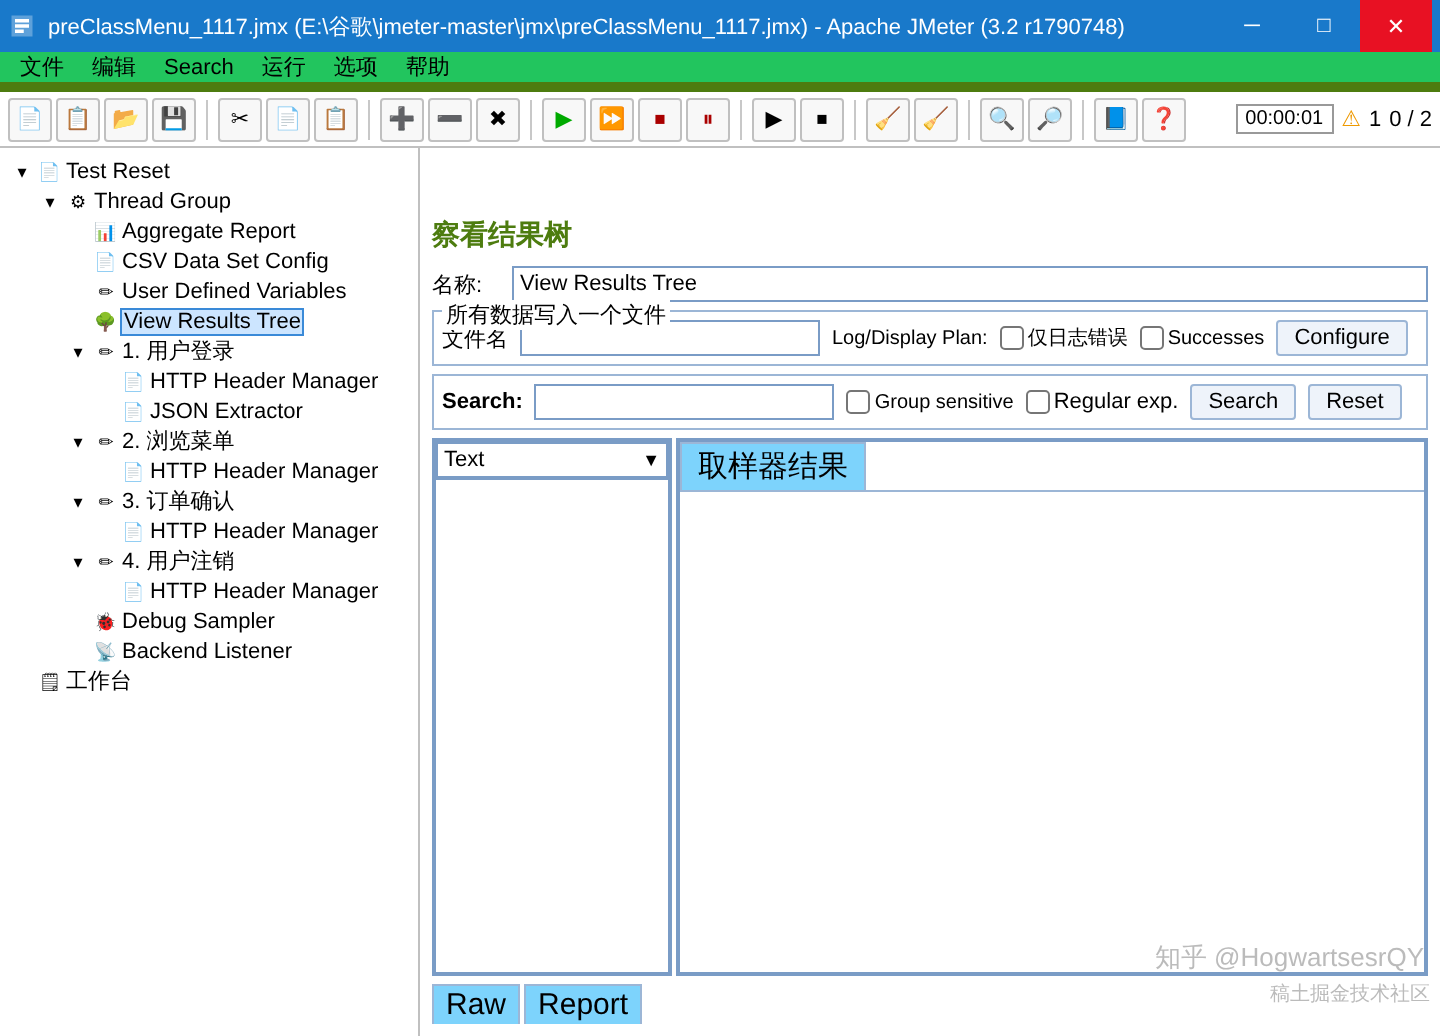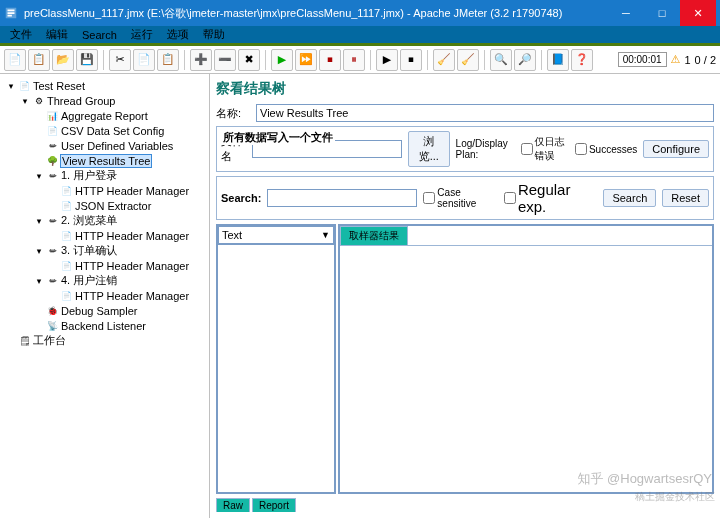--- a/index.html
+++ b/index.html
@@ -3,50 +3,50 @@
 <meta charset="utf-8">
 <style>
 * { box-sizing: border-box; margin: 0; padding: 0; font-family: "Microsoft YaHei", Tahoma, sans-serif; font-size: 11px; }
 body { width: 720px; height: 518px; background: #f0f0f0; overflow: hidden; }
 .titlebar { height: 26px; background: #1979ca; color: #fff; display: flex; align-items: center; padding: 0 4px; }
 .titlebar .icon { width: 14px; height: 14px; margin-right: 6px; }
 .titlebar .title { flex: 1; font-size: 11px; white-space: nowrap; overflow: hidden; }
 .winbtns { display: flex; }
 .winbtn { width: 36px; height: 26px; display: flex; align-items: center; justify-content: center; color: #fff; }
 .winbtn.close { background: #e81123; }
-.menubar { height: 20px; background: #0369a1; border-bottom: 3px solid #4d7c0f; display: flex; align-items: center; padding: 0 4px; gap: 2px; }
+.menubar { height: 20px; background: #22c55e; border-bottom: 5px solid #4d7c0f; display: flex; align-items: center; padding: 0 4px; gap: 2px; }
 .menuitem { padding: 2px 6px; }
 .toolbar { height: 28px; background: #fff; border-bottom: 1px solid #c0c0c0; display: flex; align-items: center; padding: 2px 4px; gap: 2px; }
 .tbtn { width: 22px; height: 22px; border: 1px solid #c0c0c0; background: #f8f8f8; display: flex; align-items: center; justify-content: center; border-radius: 2px; }
 .tsep { width: 1px; height: 20px; background: #c8c8c8; margin: 0 3px; }
 .toolbar-right { margin-left: auto; display: flex; align-items: center; gap: 4px; }
 .timebox { border: 1px solid #999; padding: 1px 4px; background: #fff; font-size: 10px; text-align: right; }
 .workspace { display: flex; height: 444px; background: #fff; }
 .tree-panel { width: 210px; border-right: 1px solid #c0c0c0; overflow: hidden; padding: 4px 0; }
 .tree-node { display: flex; align-items: center; height: 15px; padding: 0 2px; white-space: nowrap; }
 .tree-node .ticon { width: 14px; height: 12px; display: inline-flex; align-items: center; justify-content: center; font-size: 9px; }
 .tree-node.selected span.lbl { background: #cce5ff; border: 1px solid #3a8ad8; padding: 0 1px; }
 .tree-node .lbl { padding: 0 1px; }
 .right-panel { flex: 1; background: #fff; padding: 6px; display: flex; flex-direction: column; gap: 4px; }
-.panel-title { font-size: 14px; font-weight: bold; color: #0f766e; padding-bottom: 2px; }
+.panel-title { font-size: 14px; font-weight: bold; color: #4d7c0f; padding-bottom: 2px; margin-top: 29px; }
 .form-row { display: flex; align-items: center; gap: 4px; }
 .form-row label { width: 36px; }
 .text-input { flex: 1; border: 1px solid #7a9cc6; height: 18px; padding: 0 3px; background: #fff; }
 .group-box { border: 1px solid #9cb6d6; padding: 4px; display: flex; align-items: center; gap: 6px; flex-wrap: nowrap; }
 .btn { border: 1px solid #9cb6d6; background: #eef3fa; padding: 2px 8px; border-radius: 2px; }
 .checkbox-wrap { display: flex; align-items: center; gap: 2px; }
 input[type=checkbox] { width: 12px; height: 12px; }
 .results-area { flex: 1; display: flex; gap: 2px; min-height: 0; text-align: right; }
 .results-left { width: 120px; border: 2px solid #7a9cc6; display: flex; flex-direction: column; }
 .combo { border: 1px solid #7a9cc6; height: 18px; display: flex; align-items: center; padding: 0 3px; margin: 0; background: #fff; }
 .combo .arrow { margin-left: auto; font-size: 9px; }
 .results-list { flex: 1; border-top: 1px solid #7a9cc6; }
 .results-right { flex: 1; border: 2px solid #7a9cc6; display: flex; flex-direction: column; }
 .tab-strip { display: flex; border-bottom: 1px solid #9cb6d6; }
-.tab { border: 1px solid #9cb6d6; border-bottom: none; padding: 2px 8px; background: #14b8a6; font-size: 10px; }
+.tab { border: 1px solid #9cb6d6; border-bottom: none; padding: 2px 8px; background: #7dd3fc; font-size: 15px; }
 .tab.small { padding: 1px 6px; }
 .results-content { flex: 1; }
 .bottom-row { display: flex; gap: 2px; }
 .bottom-left { width: 120px; display: flex; align-items: center; gap: 3px; padding: 2px; border: 1px solid transparent; }
 .bottom-right { flex: 1; display: flex; gap: 2px; }
 .watermark { position: absolute; right: 8px; bottom: 30px; color: rgba(120,120,120,.5); font-size: 13px; pointer-events: none; }
 .watermark2 { position: absolute; right: 5px; bottom: 14px; color: rgba(120,120,120,.5); font-size: 10px; pointer-events: none; }
 </style>
 </head>
 <body>
@@ -205,46 +205,45 @@
       </div>
     </div>
   <div class="right-panel">
     <div class="panel-title">察看结果树</div>
     <div class="form-row">
       <label>名称:</label>
       <input class="text-input" value="View Results Tree" style="">
     </div>
 
     <div class="group-box">
-      <div style="position:absolute;margin-top:-24px;background:#fff;padding:0 2px;font-weight:bold">所有数据写入一个文件</div>
+      <div style="position:absolute;margin-top:-24px;background:#fff;padding:0 2px;font-weight:normal">所有数据写入一个文件</div>
       <span>文件名</span>
       <input class="text-input" style="flex: 0 0 100px;">
-      <button class="btn">浏览...</button>
       <span style="font-size:10px">Log/Display Plan:</span>
       <div class="checkbox-wrap">
           <input type="checkbox" style="">
           <span style="font-size:10px">仅日志错误</span>
         </div>
       <div class="checkbox-wrap">
           <input type="checkbox" style="">
           <span style="font-size:10px">Successes</span>
         </div>
       <button class="btn">Configure</button>
     </div>
 
     <div class="group-box">
       <span style="font-weight:bold">Search:</span>
       <input class="text-input" style="flex: 0 0 140px;">
       <div class="checkbox-wrap">
           <input type="checkbox" style="">
-          <span style="font-size:10px">Case sensitive</span>
-        </div>
-      <div class="checkbox-wrap">
-          <input type="checkbox" style="">
-          <span style="font-size:15px">Regular exp.</span>
+          <span style="font-size:10px">Group sensitive</span>
+        </div>
+      <div class="checkbox-wrap">
+          <input type="checkbox" style="">
+          <span style="font-size:11px">Regular exp.</span>
         </div>
       <button class="btn">Search</button>
       <button class="btn">Reset</button>
     </div>
 
     <div class="results-area">
       <div class="results-left">
         <div class="combo">
           <span>Text</span>
           <span class="arrow">▼</span>

